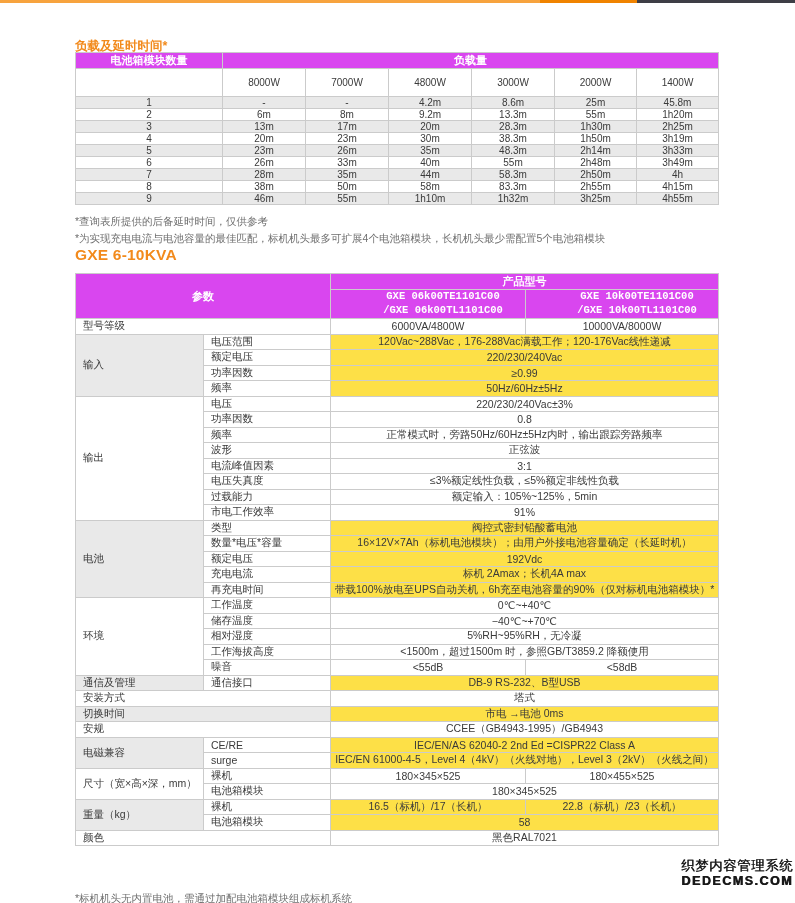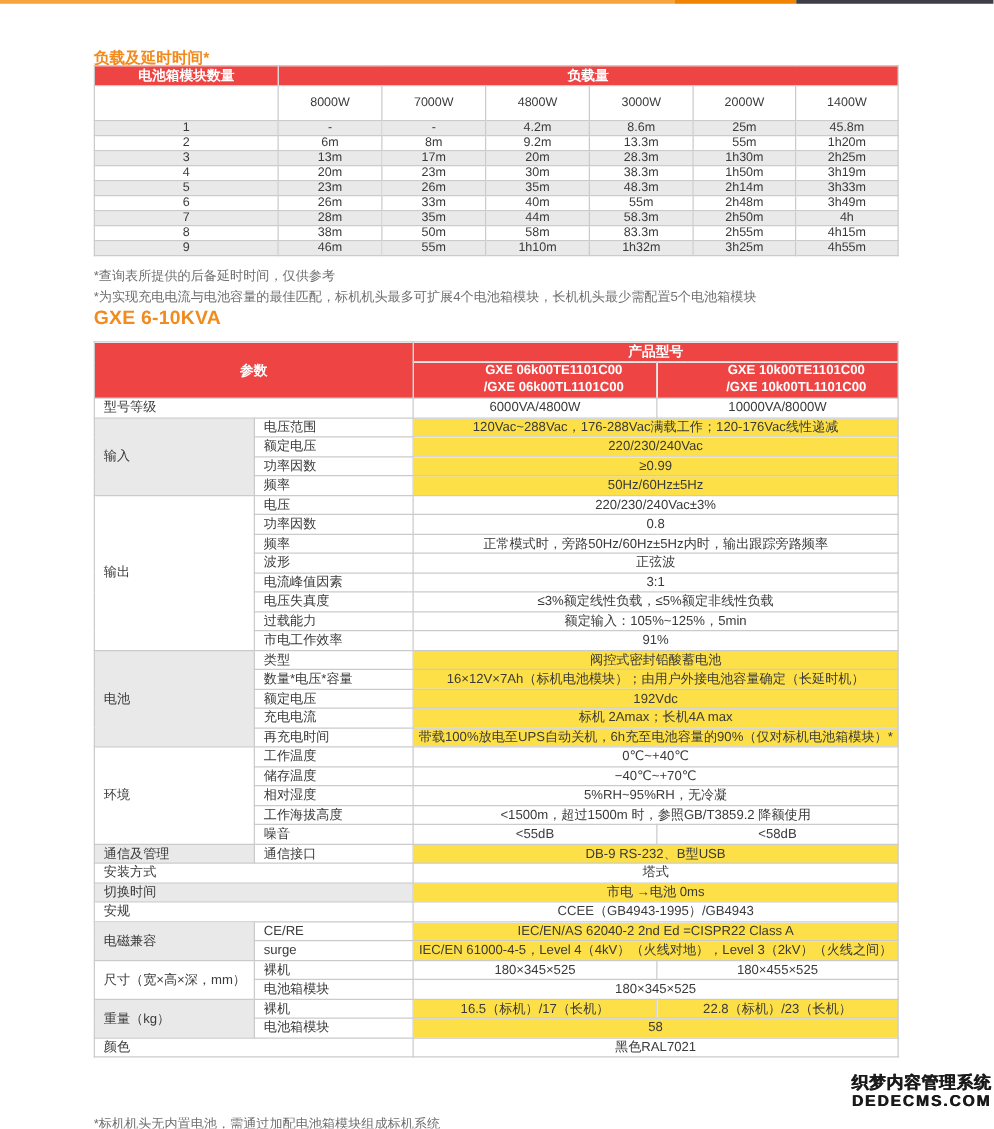--- a/index.html
+++ b/index.html
@@ -14,21 +14,21 @@
   #top-strip .seg1 { width:540px; background:#F7A33E; }
   #top-strip .seg2 { width:97px;  background:#F08300; }
   #top-strip .seg3 { width:158px; background:#3E3E46; }
 
   .heading-small { position:absolute; left:75px; top:26px; font-size:12.5px; font-weight:bold; color:#F28A1C;margin-top:12px; }
   .heading-large { position:absolute; left:75px; top:246px; font-size:15.5px; font-weight:bold; color:#F28A1C; letter-spacing:0.2px; }
 
   table { border-collapse:collapse; table-layout:fixed; background:#fff; }
   td { border:1px solid #cbcbcb; text-align:center; vertical-align:middle;
        padding:0 4px; font-size:10.5px; color:#3a3a3a; white-space:nowrap; overflow:hidden; }
-  .hdark { background:#ef4444; color:#ffffff; font-weight:bold; font-size:11px; border-color:#cbcbcb; }
+  .hdark { background:#d946ef; color:#ffffff; font-weight:bold; font-size:11px; border-color:#cbcbcb;font-family:Liberation Mono, monospace; }
 
   
   #load-table { position:absolute; left:75px; top:52px; width:643px; }
   #load-table td { height:12px; font-size:10px; }
   #load-table td.hdark { height:15px; font-size:11px; }
   #load-table td.watt { height:28px; font-size:10px; }
   #load-table tr.shade td { background:#e9e9e9; }
 
   #load-notes { position:absolute; left:75px; top:213px; width:660px; font-size:10.5px;
                 color:#6f6f6f; line-height:17px; }
@@ -40,21 +40,21 @@
   #spec-table td.model { height:29px; white-space:pre-line; line-height:1.3; font-size:10.5px; font-weight:bold;padding-left:34px; }
   #spec-table td.c1 { text-align:left; padding-left:7px; background:#fff; }
   #spec-table td.c1.sh { background:#e9e9e9; }
   #spec-table td.c2 { text-align:left; padding-left:7px; background:#fff; }
   #spec-table td.val.sh { background:#fde047; }
 
   #clipped-note { position:absolute; left:75px; top:892px; font-size:10.5px; color:#6f6f6f; white-space:nowrap; }
 
   #watermark { position:absolute; right:0; top:855px; background:#ffffff;
                padding:3px 2px 3px 8px; text-align:right; line-height:1.15; }
-  #watermark .wm1 { font-size:13.5px; font-weight:700; color:#191919; letter-spacing:0.5px;
+  #watermark .wm1 { font-size:13.5px; font-weight:400; color:#191919; letter-spacing:0.5px;
                     text-shadow:0.6px 0 0 #191919;margin-left:20px; }
   #watermark .wm2 { font-size:12.5px; font-weight:800; color:#191919; letter-spacing:1.5px;
                     text-shadow:0.6px 0 0 #191919; }
 </style>
 </head>
 <body>
 
 <div id="page">
 
   <div id="top-strip">

